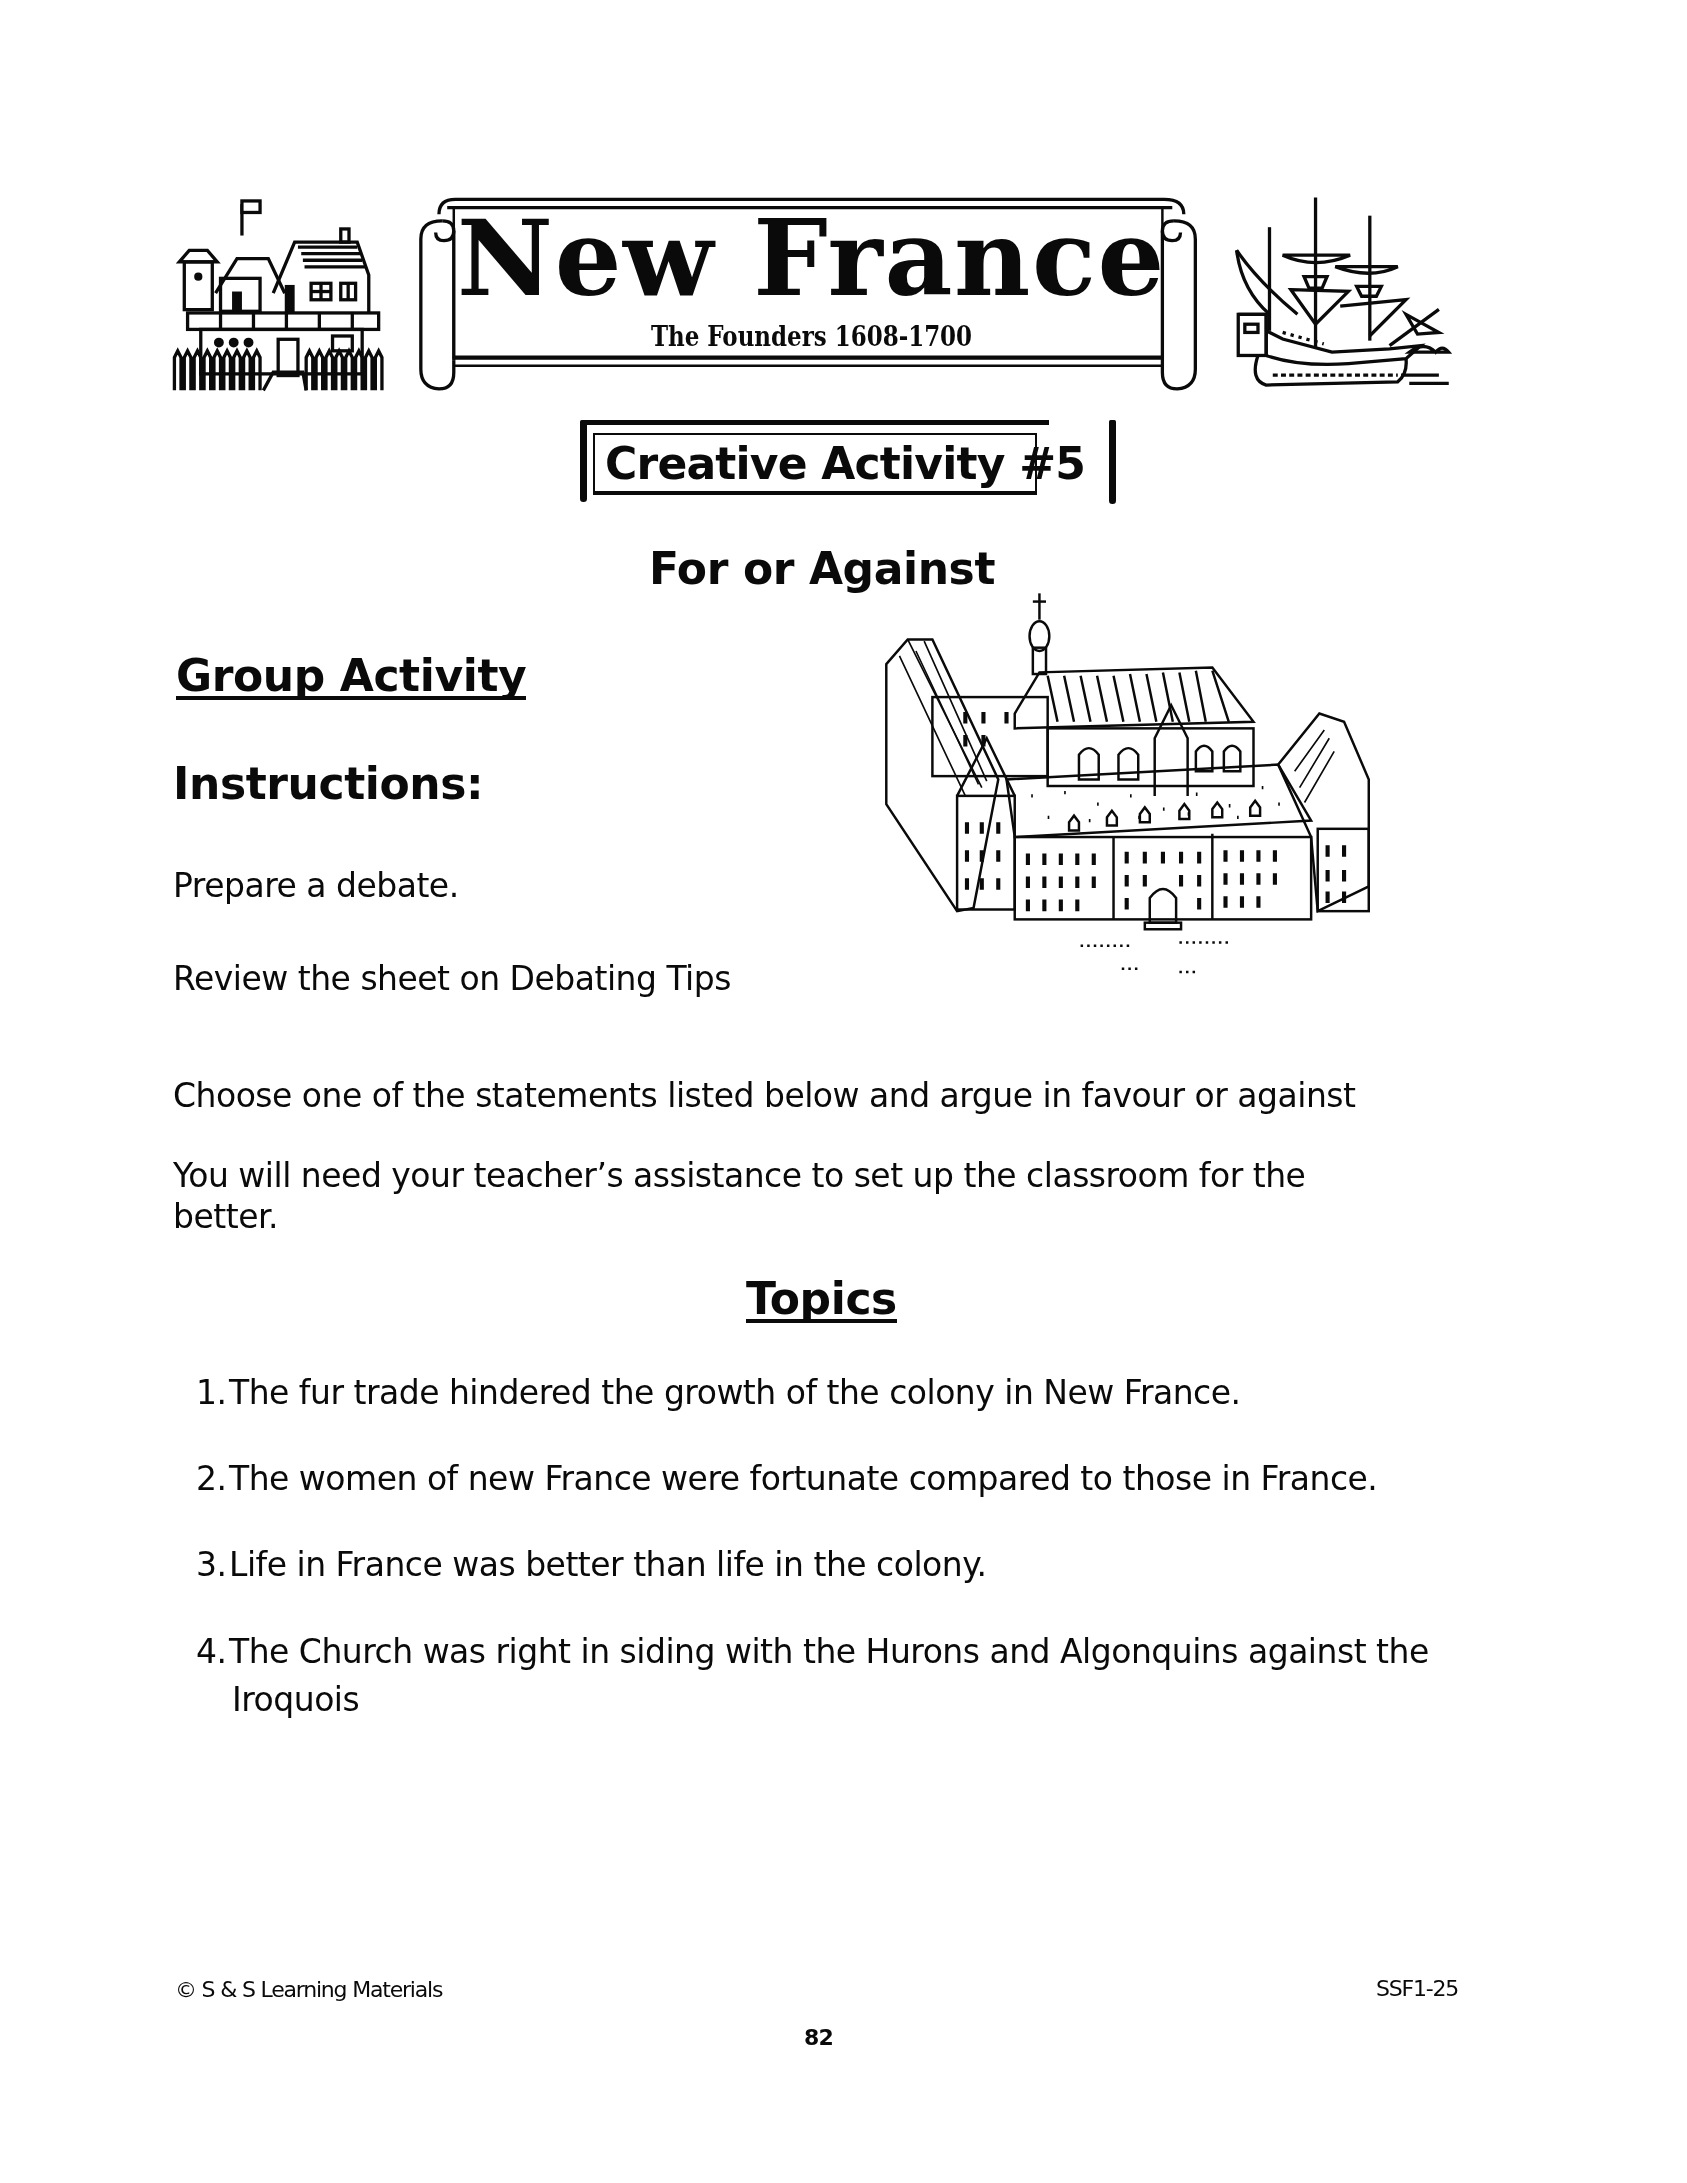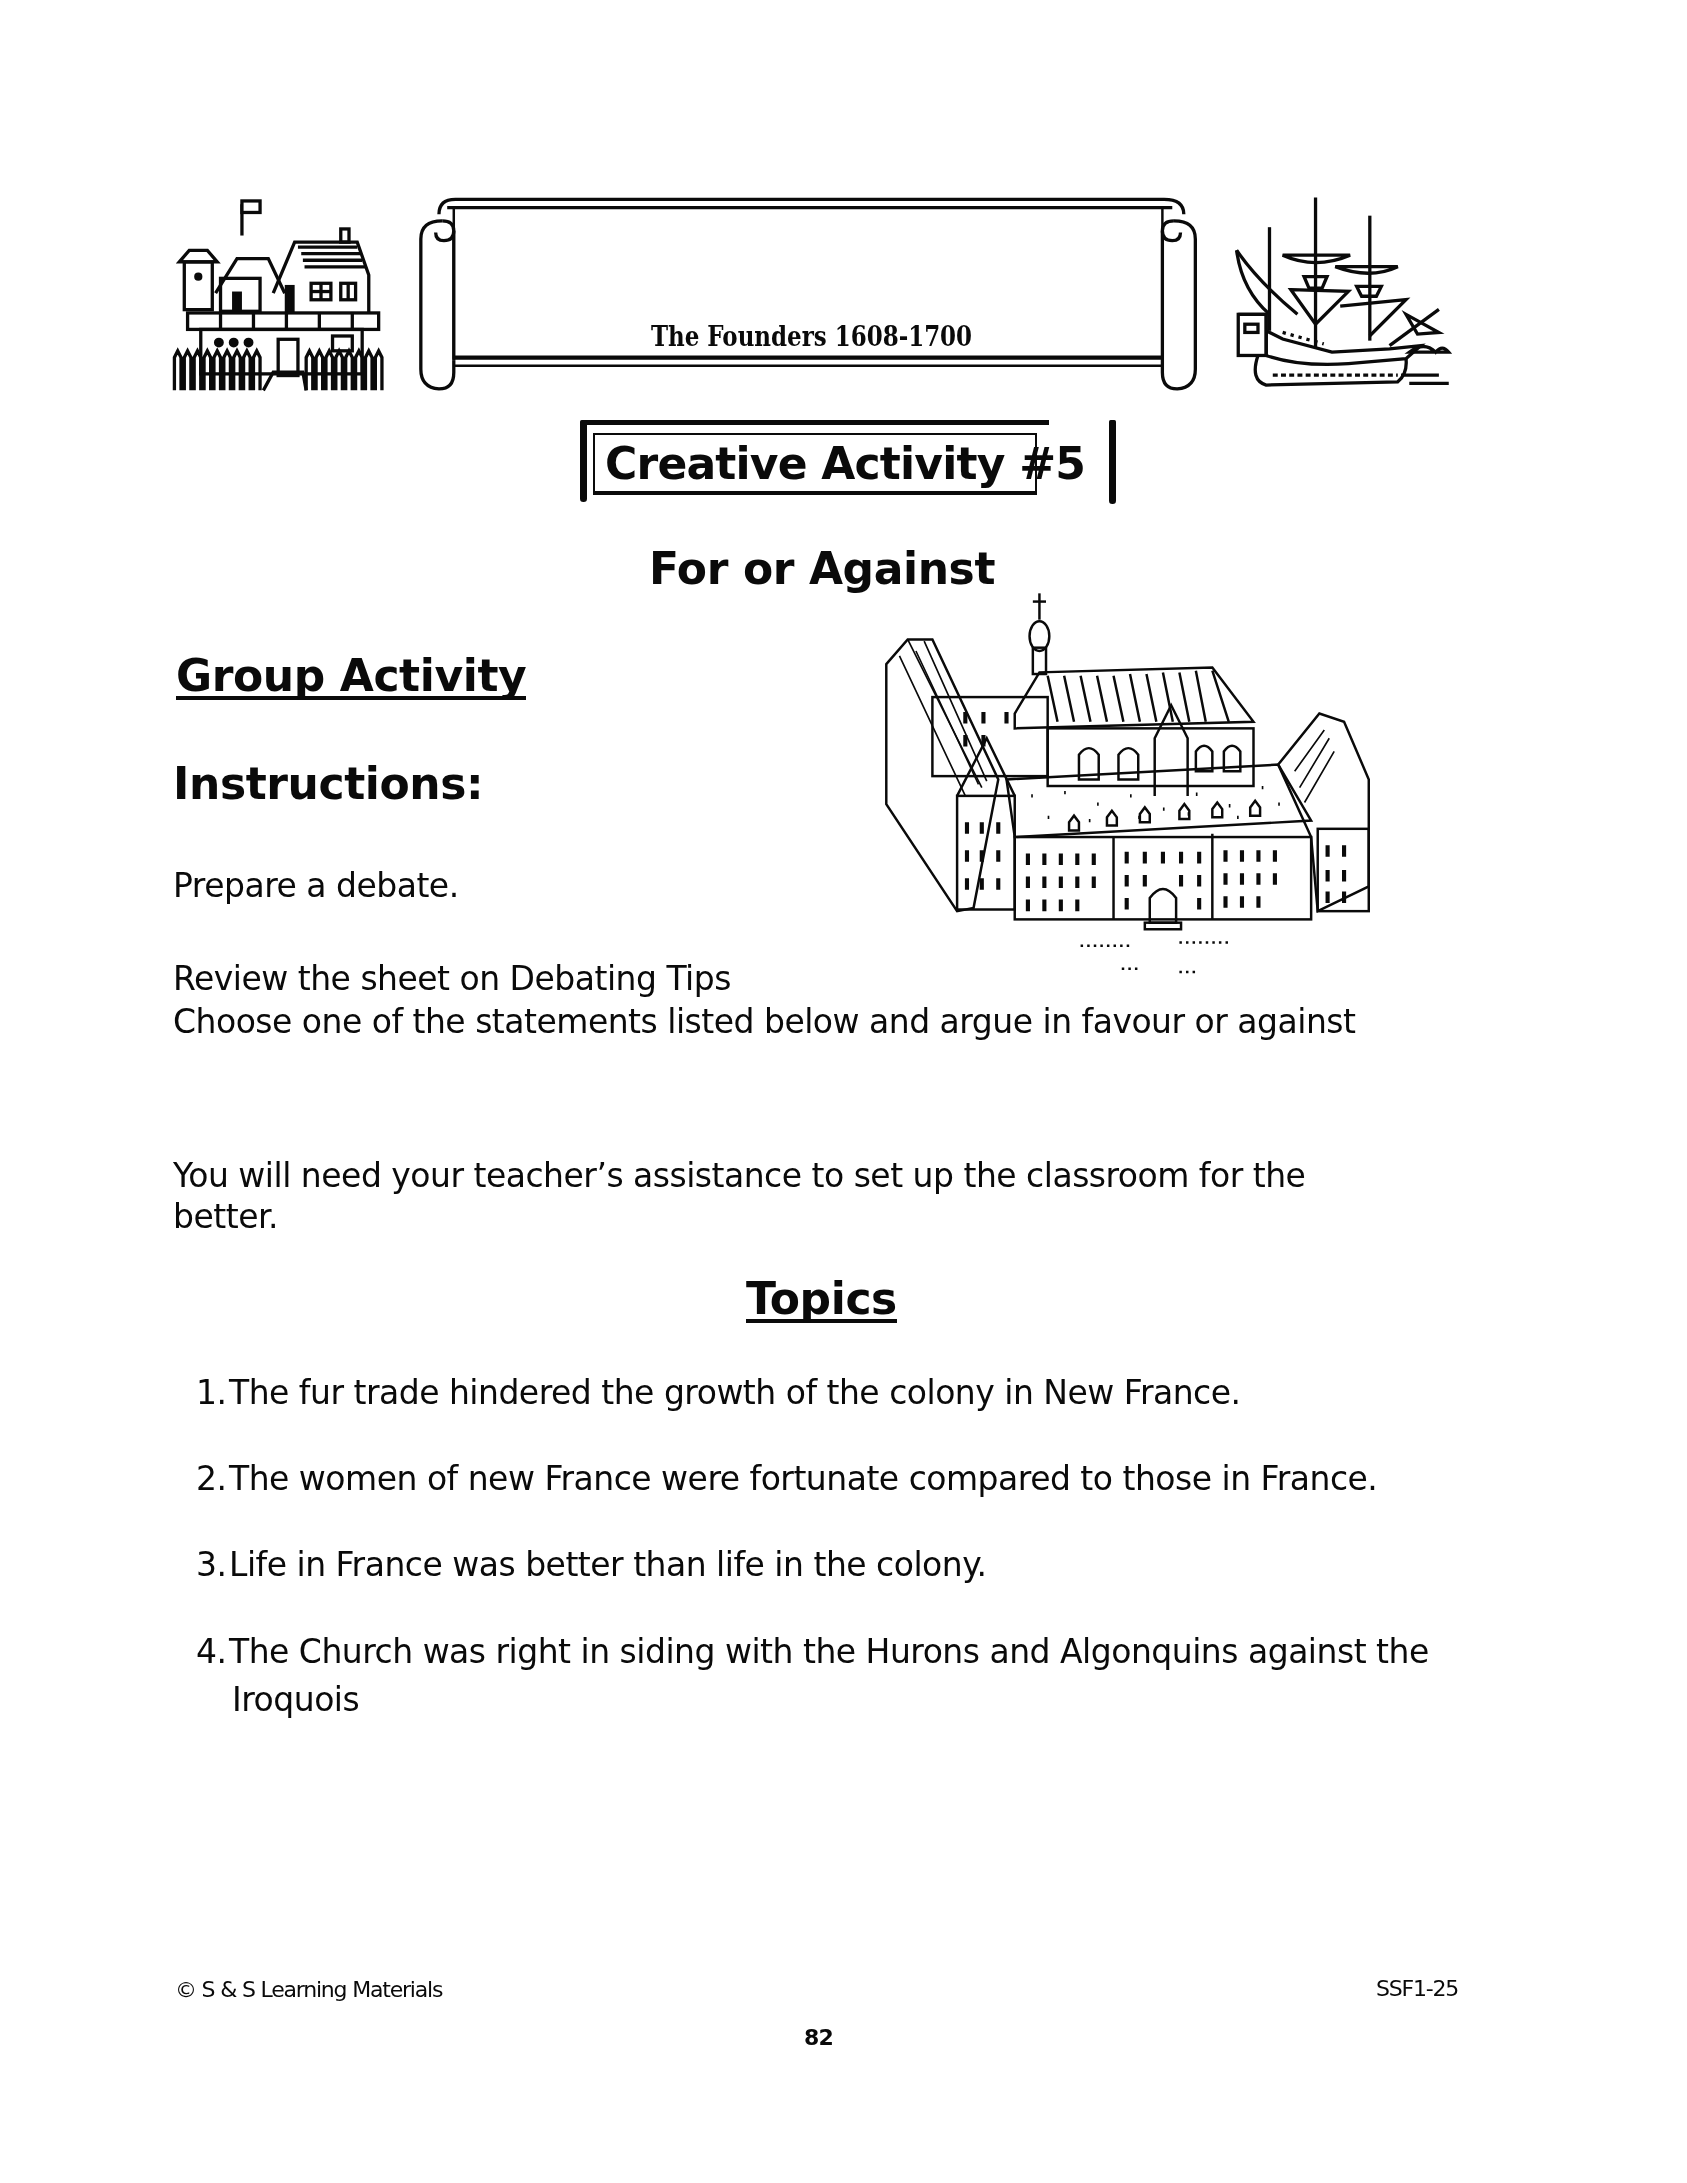--- a/index.html
+++ b/index.html
@@ -98,20 +98,21 @@
     <path d="M58 42 L58 200"></path>
 
     <path d="M932 30 Q958 30 958 52 L958 210 Q958 232 936 234 Q918 234 918 214 L918 200"></path>
     <path d="M932 30 Q918 30 918 42 Q918 54 930 54 Q940 54 940 44"></path>
     <path d="M918 42 L918 200"></path>
 
     <rect x="58" y="14" width="860" height="182" stroke-width="3"></rect>
     <line x1="58" y1="196" x2="918" y2="196" stroke-width="5"></line>
     <line x1="58" y1="206" x2="918" y2="206" stroke-width="3"></line>
   </svg>
+  <div class="banner-title">New France</div>
   <div class="banner-subtitle">The Founders 1608-1700</div>
 </div>
 
 <div class="abs" style="left:1233px;top:191px;width:221px;height:199px;">
   <svg width="221" height="199" viewBox="0 0 268 242" fill="none" stroke="#0a0a0a" stroke-width="4">
 
     <line x1="100" y1="8" x2="100" y2="190"></line>
     <line x1="166" y1="30" x2="166" y2="182"></line>
     <line x1="44" y1="44" x2="44" y2="170"></line>
 
@@ -198,21 +199,21 @@
 
     <path d="M480 212 L530 150 L560 160 L590 230 L590 360 L528 390 L520 300 Z"></path>
     <path d="M500 220 L536 170 M506 240 L542 180 M512 258 L548 196" stroke-width="2"></path>
     <rect x="528" y="290" width="62" height="100"></rect>
     <path d="M540 310 l0 14 M560 310 l0 14 M540 340 l0 14 M560 340 l0 14 M540 366 l0 14 M560 366 l0 14" stroke-width="5"></path>
 
     <path d="M240 432 h60 M360 428 h60 M290 460 h20 M360 464 h20" stroke-dasharray="3 5" stroke-width="3"></path>
   </svg>
 </div>
 
-<div class="abs body-text" style="left:173px;top:1001px;">
+<div class="abs body-text" style="left:173px;top:1075px;">
   <div>Choose one of the statements listed below and argue in favour or against</div>
 </div>
 
 <div class="abs body-text" style="left:173px;top:1155px;">
   <div>You will need your teacher’s assistance to set up the classroom for the</div>
   <div>better.</div>
 </div>
 
 <div class="abs heading underlined" style="left:746px;top:1279px;">Topics</div>
 

